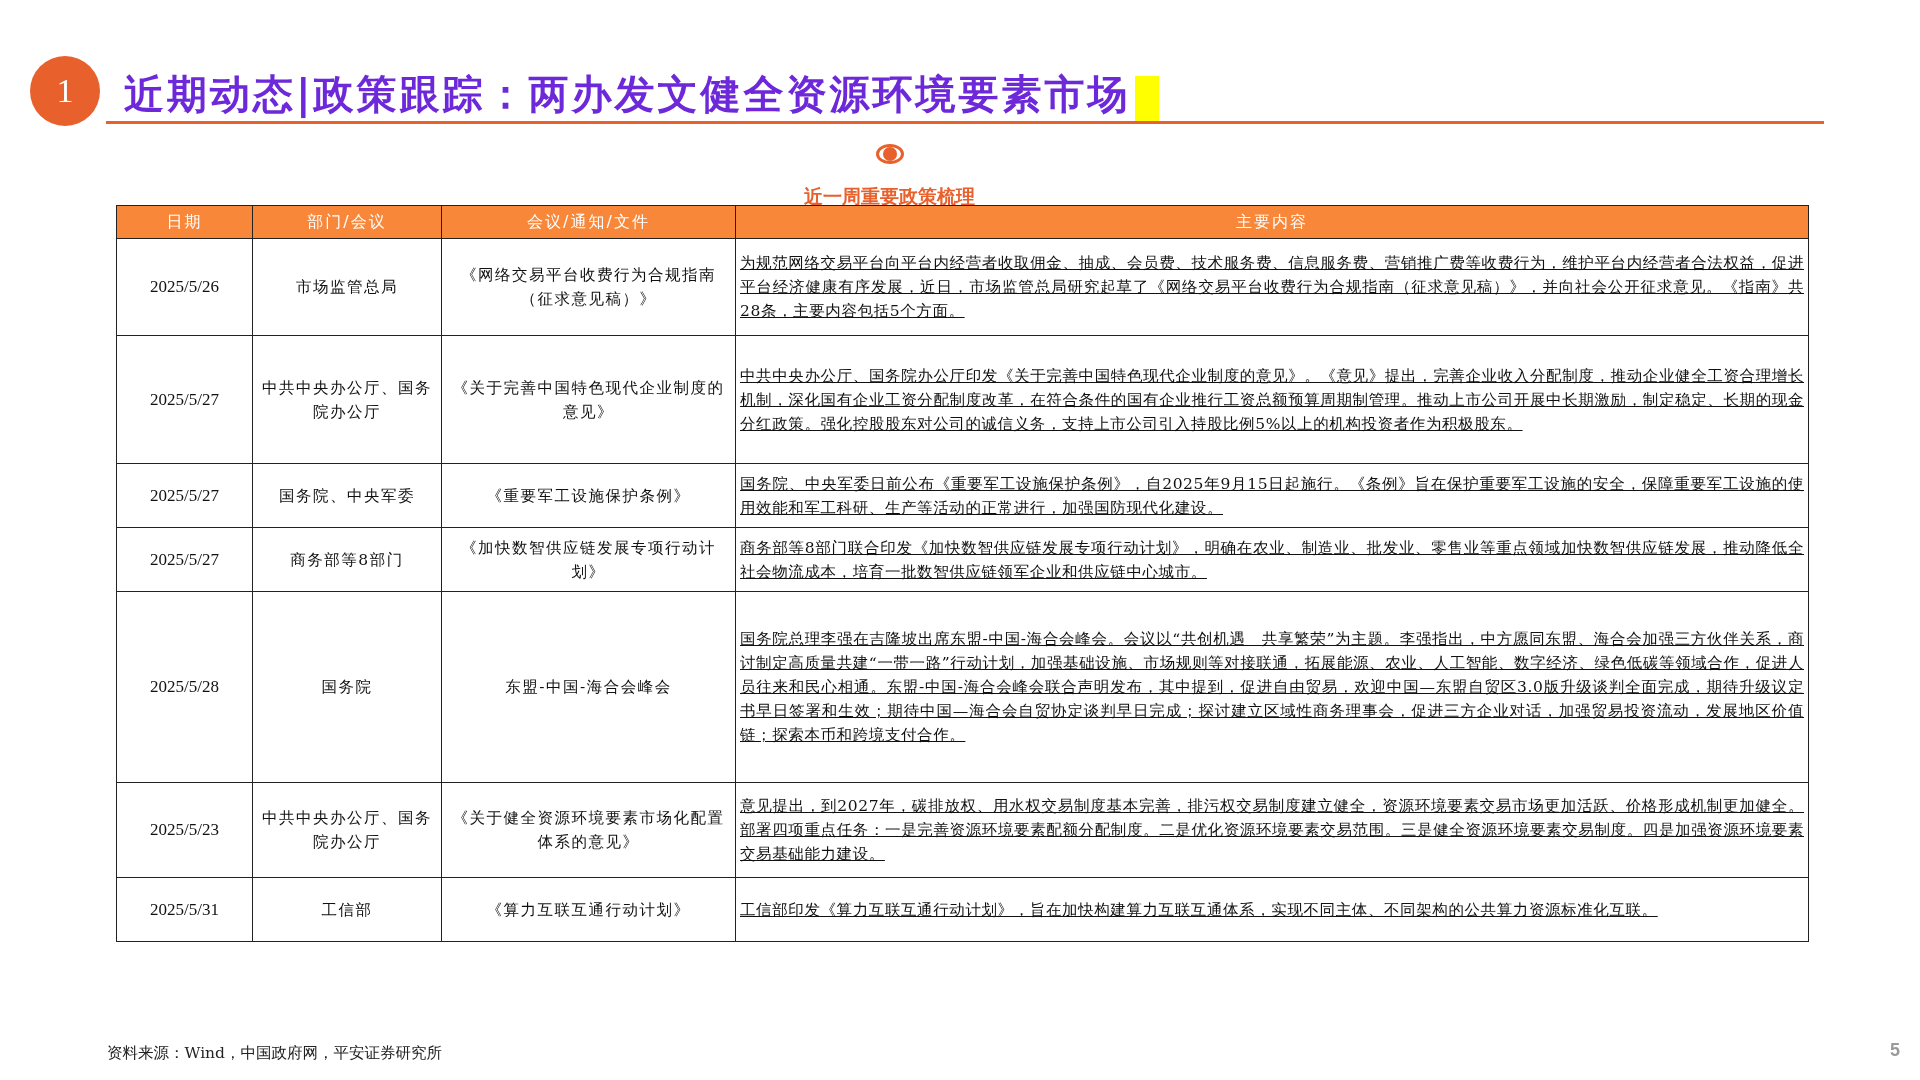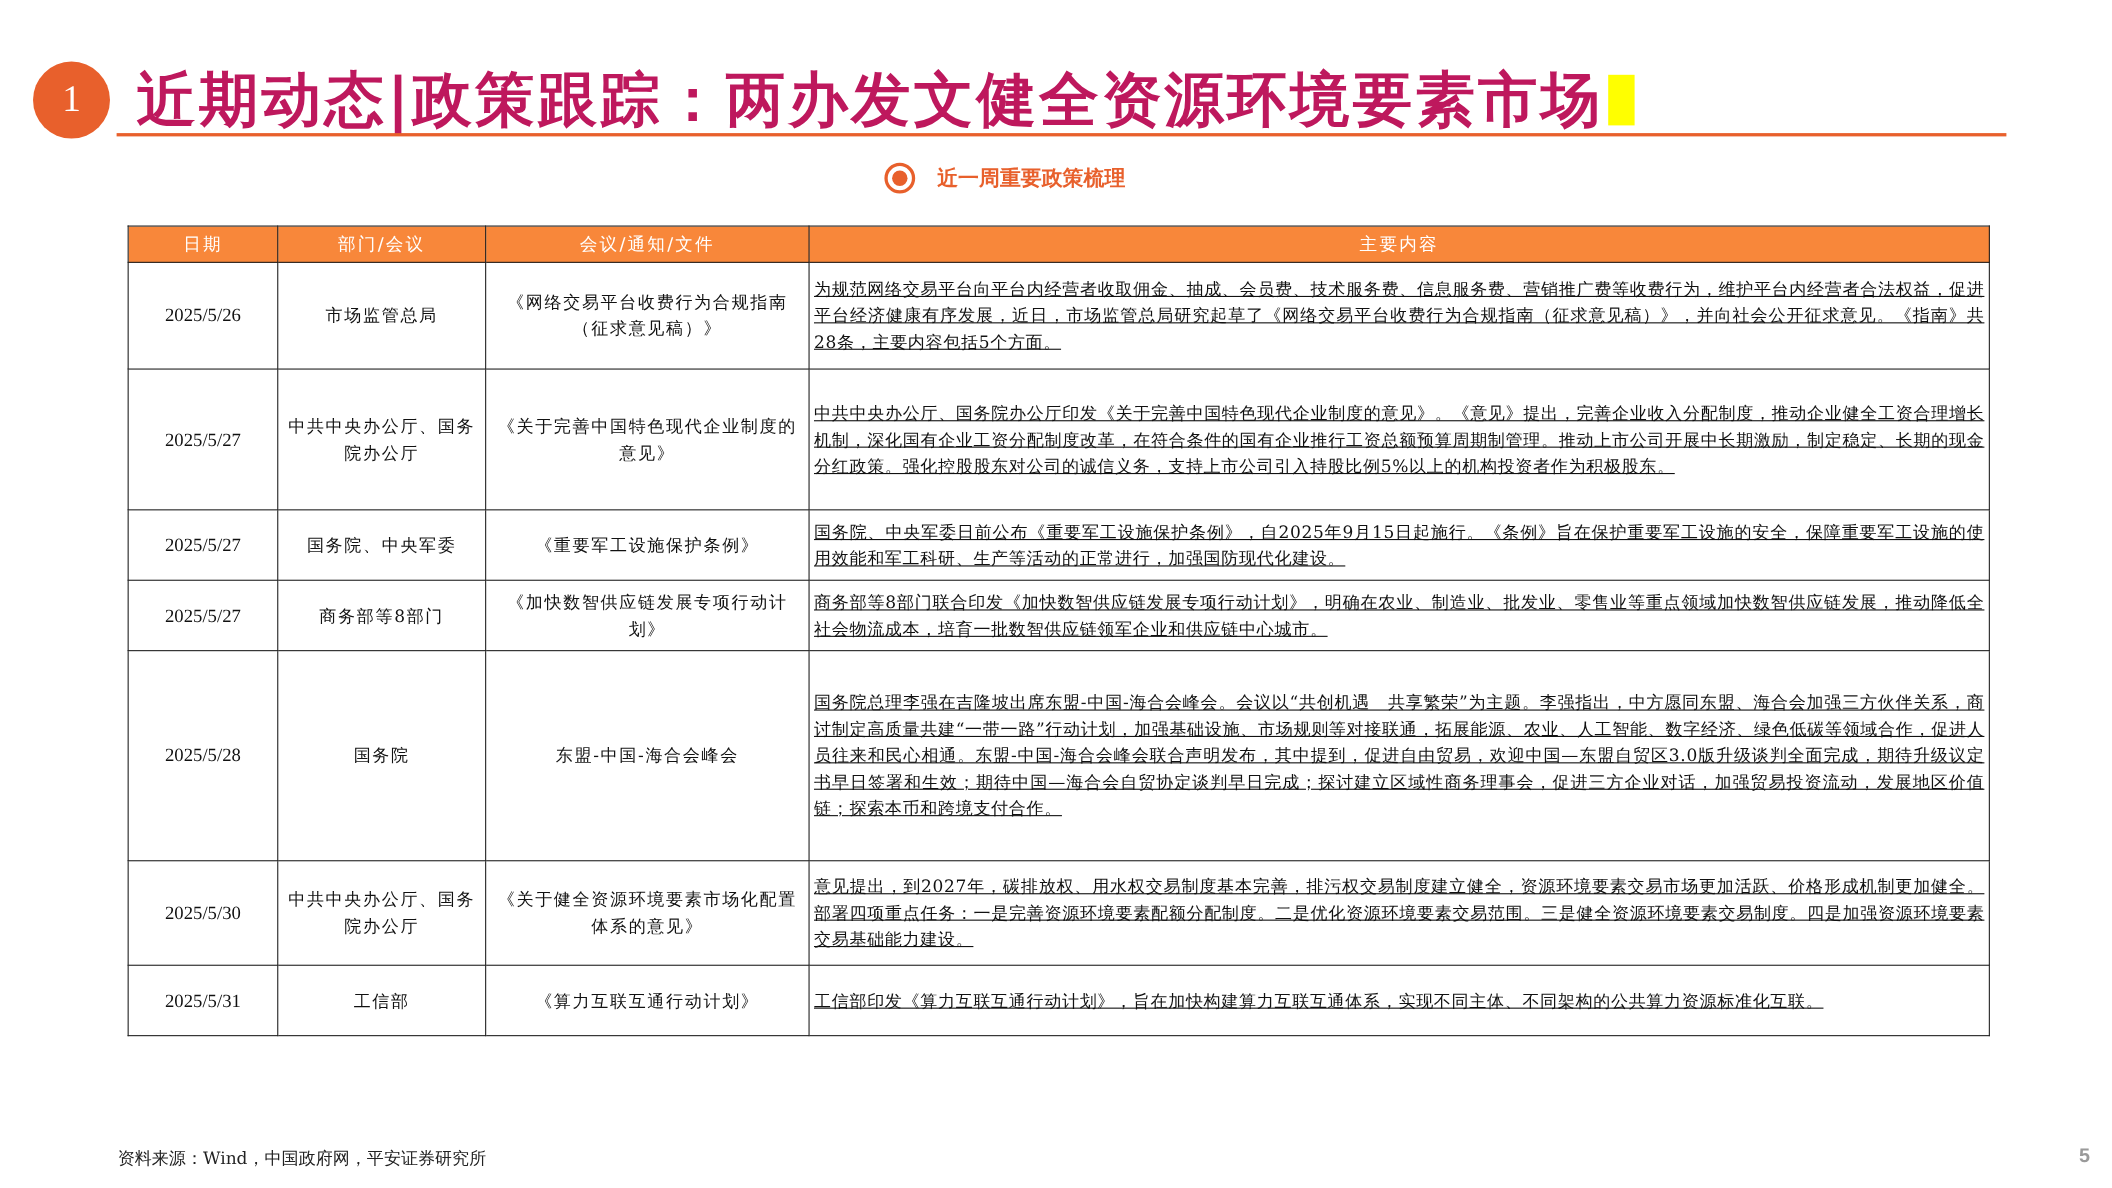--- a/index.html
+++ b/index.html
@@ -6,28 +6,28 @@
   body {
     width:1920px; height:1080px; background:#ffffff; position:relative; overflow:hidden;
     font-family: "DejaVu Serif", "Liberation Serif", serif; color:#111;
   }
   .badge {
     position:absolute; left:30px; top:56px; width:70px; height:70px; border-radius:50%;
     background:#e8602c; color:#fff; display:flex; align-items:center; justify-content:center;
     font-family:"Liberation Serif", serif; font-size:34px;
   }
   .title {
-    position:absolute; left:124px; top:60px; height:62px; display:flex; align-items:center;
-    font-family:"DejaVu Sans", sans-serif; font-weight:bold; font-size:54px; letter-spacing:3px; color:#be185d;
+    position:absolute; left:124px; top:60px; height:62px; display:flex; align-items:flex-end;
+    font-family:"DejaVu Sans", sans-serif; font-weight:bold; font-size:40px; letter-spacing:3px; color:#6d28d9;
   }
   .title .hl { display:inline-block; width:24px; height:46px; background:#ffff00; margin-left:4px; }
   .title-rule { position:absolute; left:106px; top:121px; width:1718px; height:3px; background:#e8602c; }
   .subtitle {
     position:absolute; left:804px; top:144px; height:36px; display:flex; align-items:center; gap:20px;
-    color:#e8602c; font-family:"DejaVu Sans", sans-serif; font-weight:bold; font-size:19px;
+    color:#e8602c; font-family:"DejaVu Sans", sans-serif; font-weight:bold; font-size:19px;flex-direction:column;
   }
   .target { width:28px; height:28px; border-radius:50%; border:3px solid #e8602c; box-sizing:border-box;
     display:flex; align-items:center; justify-content:center; }
   .target span { width:14px; height:14px; border-radius:50%; background:#e8602c; display:block; }
 
   table.policy {
     position:absolute; left:116px; top:205px; width:1692px; border-collapse:collapse;
     table-layout:fixed; font-size:15.5px;
   }
   table.policy th, table.policy td { border:1.5px solid #222; }
@@ -101,21 +101,21 @@
       <td class="c-doc">《加快数智供应链发展专项行动计划》</td>
       <td class="c-body">商务部等8部门联合印发《加快数智供应链发展专项行动计划》，明确在农业、制造业、批发业、零售业等重点领域加快数智供应链发展，推动降低全社会物流成本，培育一批数智供应链领军企业和供应链中心城市。</td>
     </tr>
     <tr style="height:191px">
       <td class="c-date">2025/5/28</td>
       <td class="c-dept">国务院</td>
       <td class="c-doc">东盟-中国-海合会峰会</td>
       <td class="c-body">国务院总理李强在吉隆坡出席东盟-中国-海合会峰会。会议以“共创机遇　共享繁荣”为主题。李强指出，中方愿同东盟、海合会加强三方伙伴关系，商讨制定高质量共建“一带一路”行动计划，加强基础设施、市场规则等对接联通，拓展能源、农业、人工智能、数字经济、绿色低碳等领域合作，促进人员往来和民心相通。东盟-中国-海合会峰会联合声明发布，其中提到，促进自由贸易，欢迎中国—东盟自贸区3.0版升级谈判全面完成，期待升级议定书早日签署和生效；期待中国—海合会自贸协定谈判早日完成；探讨建立区域性商务理事会，促进三方企业对话，加强贸易投资流动，发展地区价值链；探索本币和跨境支付合作。</td>
     </tr>
     <tr style="height:95px">
-      <td class="c-date">2025/5/30</td>
+      <td class="c-date">2025/5/23</td>
       <td class="c-dept">中共中央办公厅、国务院办公厅</td>
       <td class="c-doc">《关于健全资源环境要素市场化配置体系的意见》</td>
       <td class="c-body">意见提出，到2027年，碳排放权、用水权交易制度基本完善，排污权交易制度建立健全，资源环境要素交易市场更加活跃、价格形成机制更加健全。部署四项重点任务：一是完善资源环境要素配额分配制度。二是优化资源环境要素交易范围。三是健全资源环境要素交易制度。四是加强资源环境要素交易基础能力建设。</td>
     </tr>
     <tr style="height:64px">
       <td class="c-date">2025/5/31</td>
       <td class="c-dept">工信部</td>
       <td class="c-doc">《算力互联互通行动计划》</td>
       <td class="c-body">工信部印发《算力互联互通行动计划》，旨在加快构建算力互联互通体系，实现不同主体、不同架构的公共算力资源标准化互联。</td>
     </tr>

